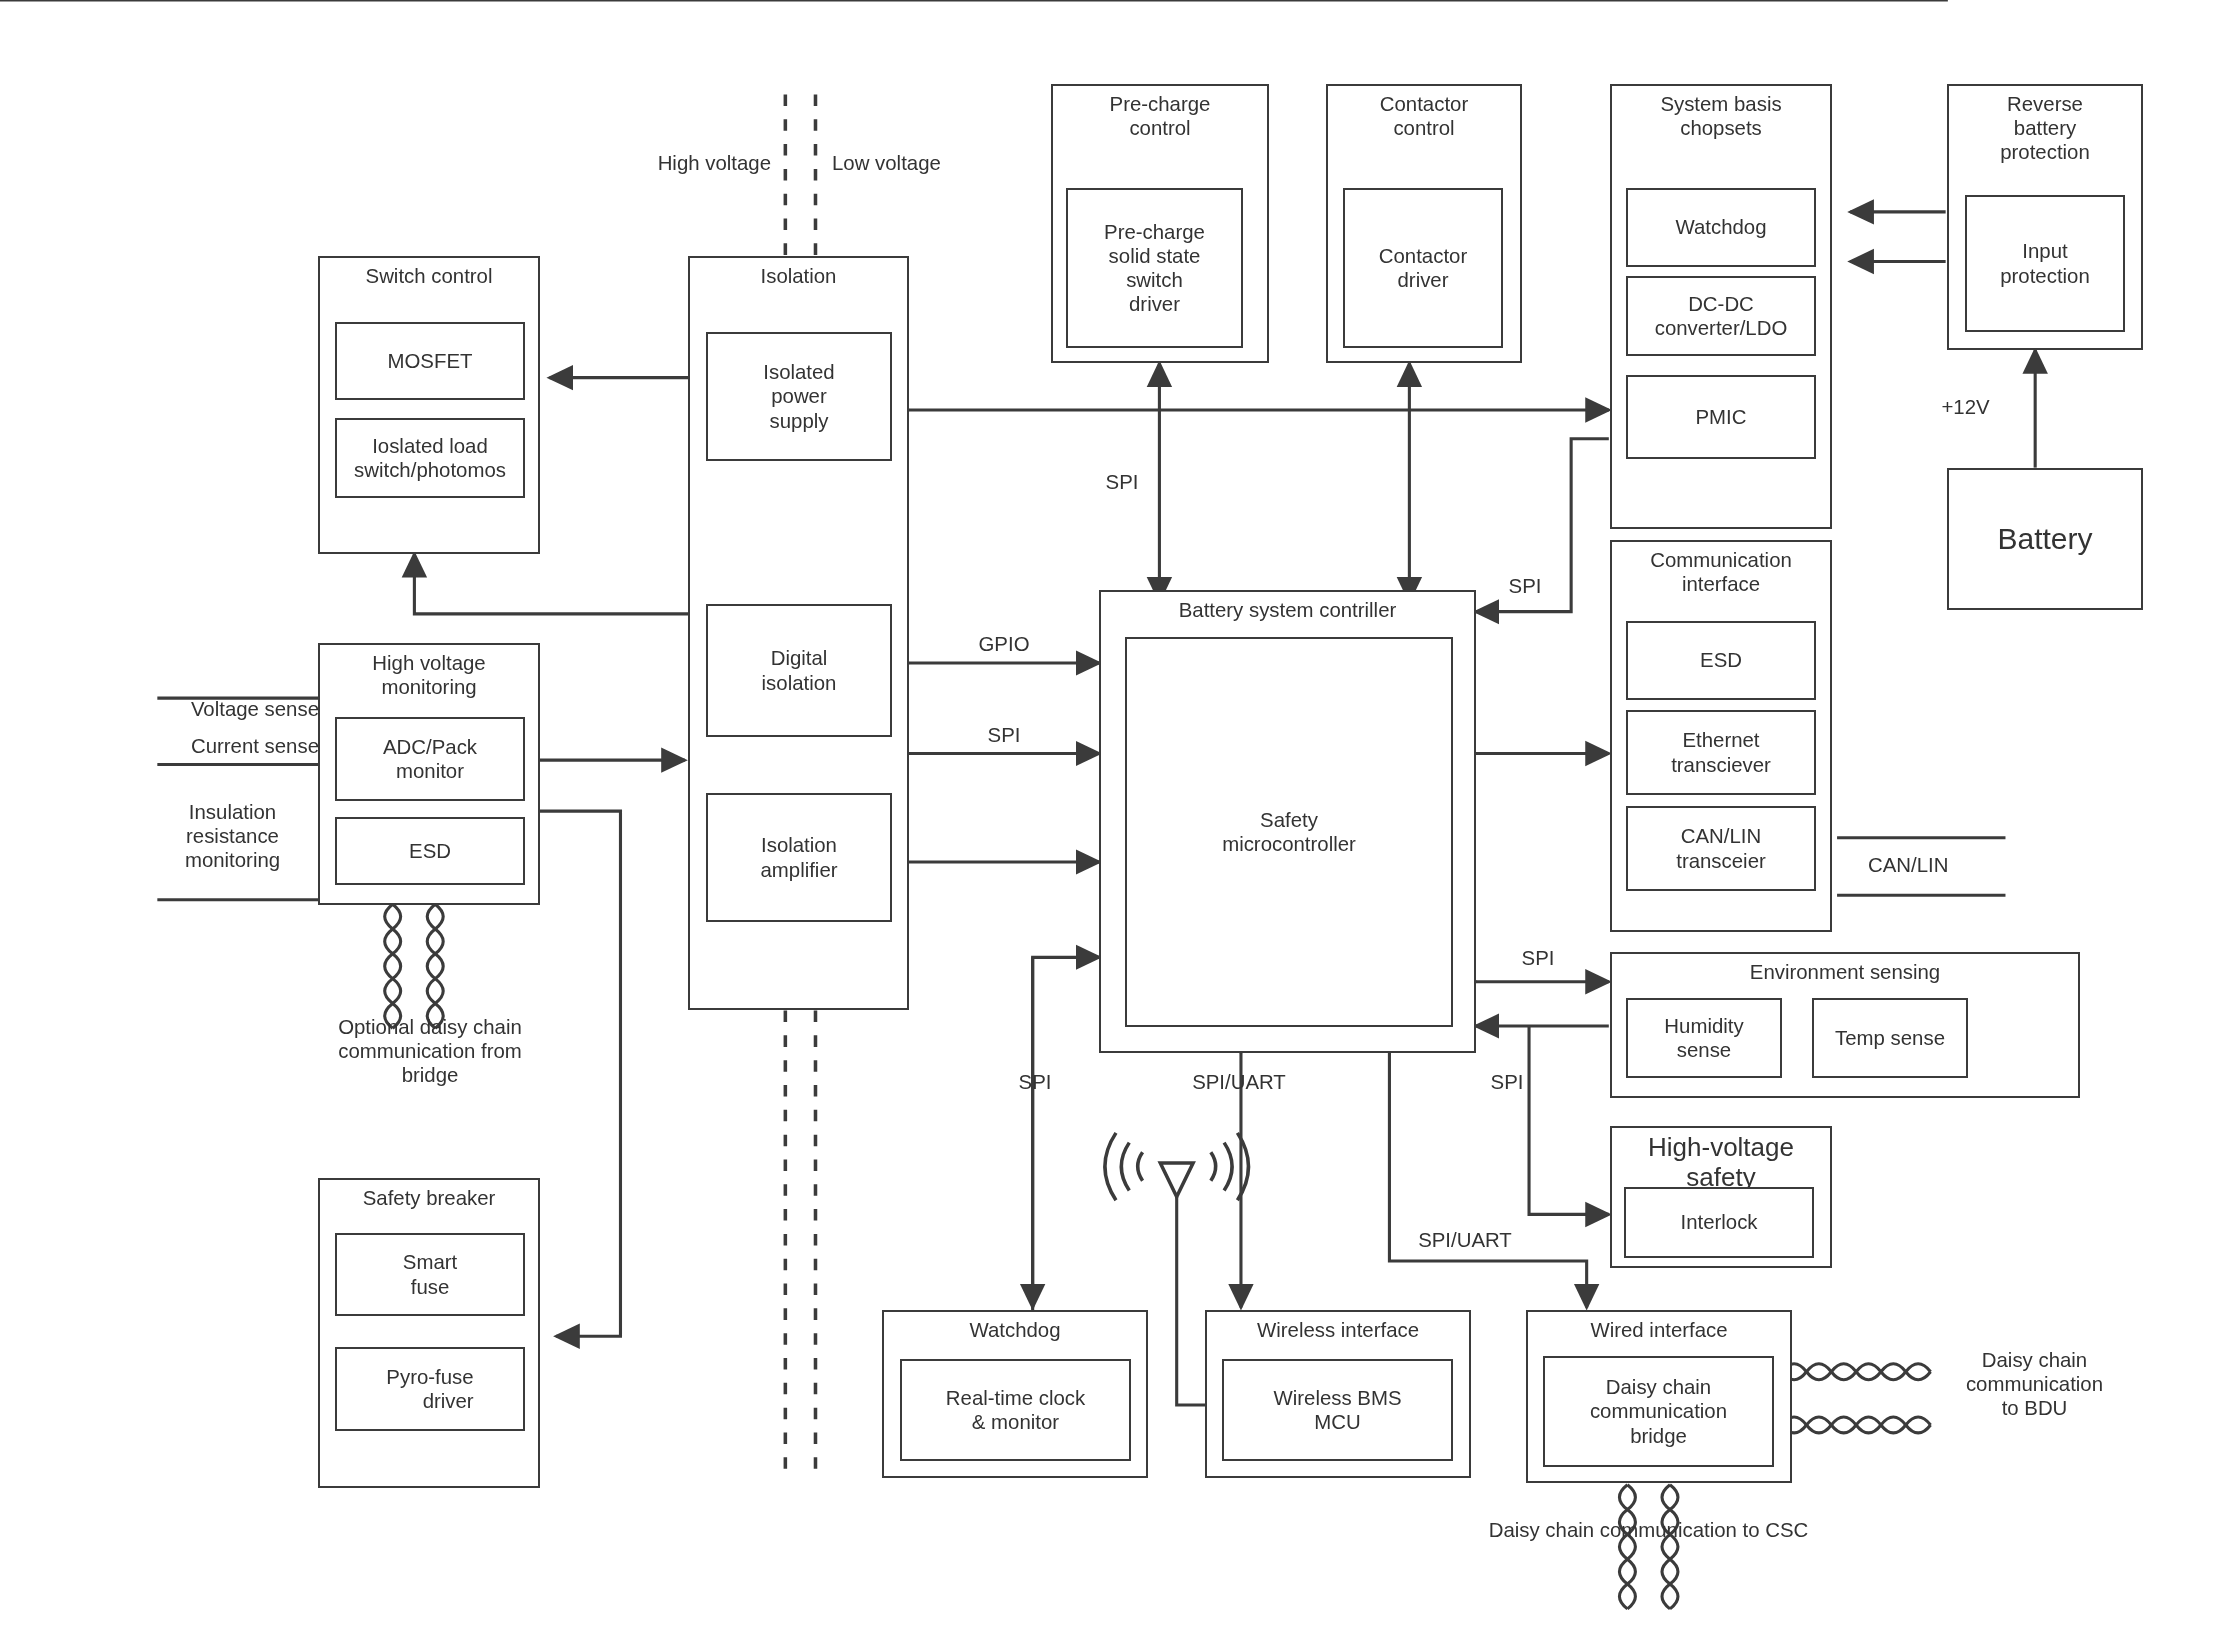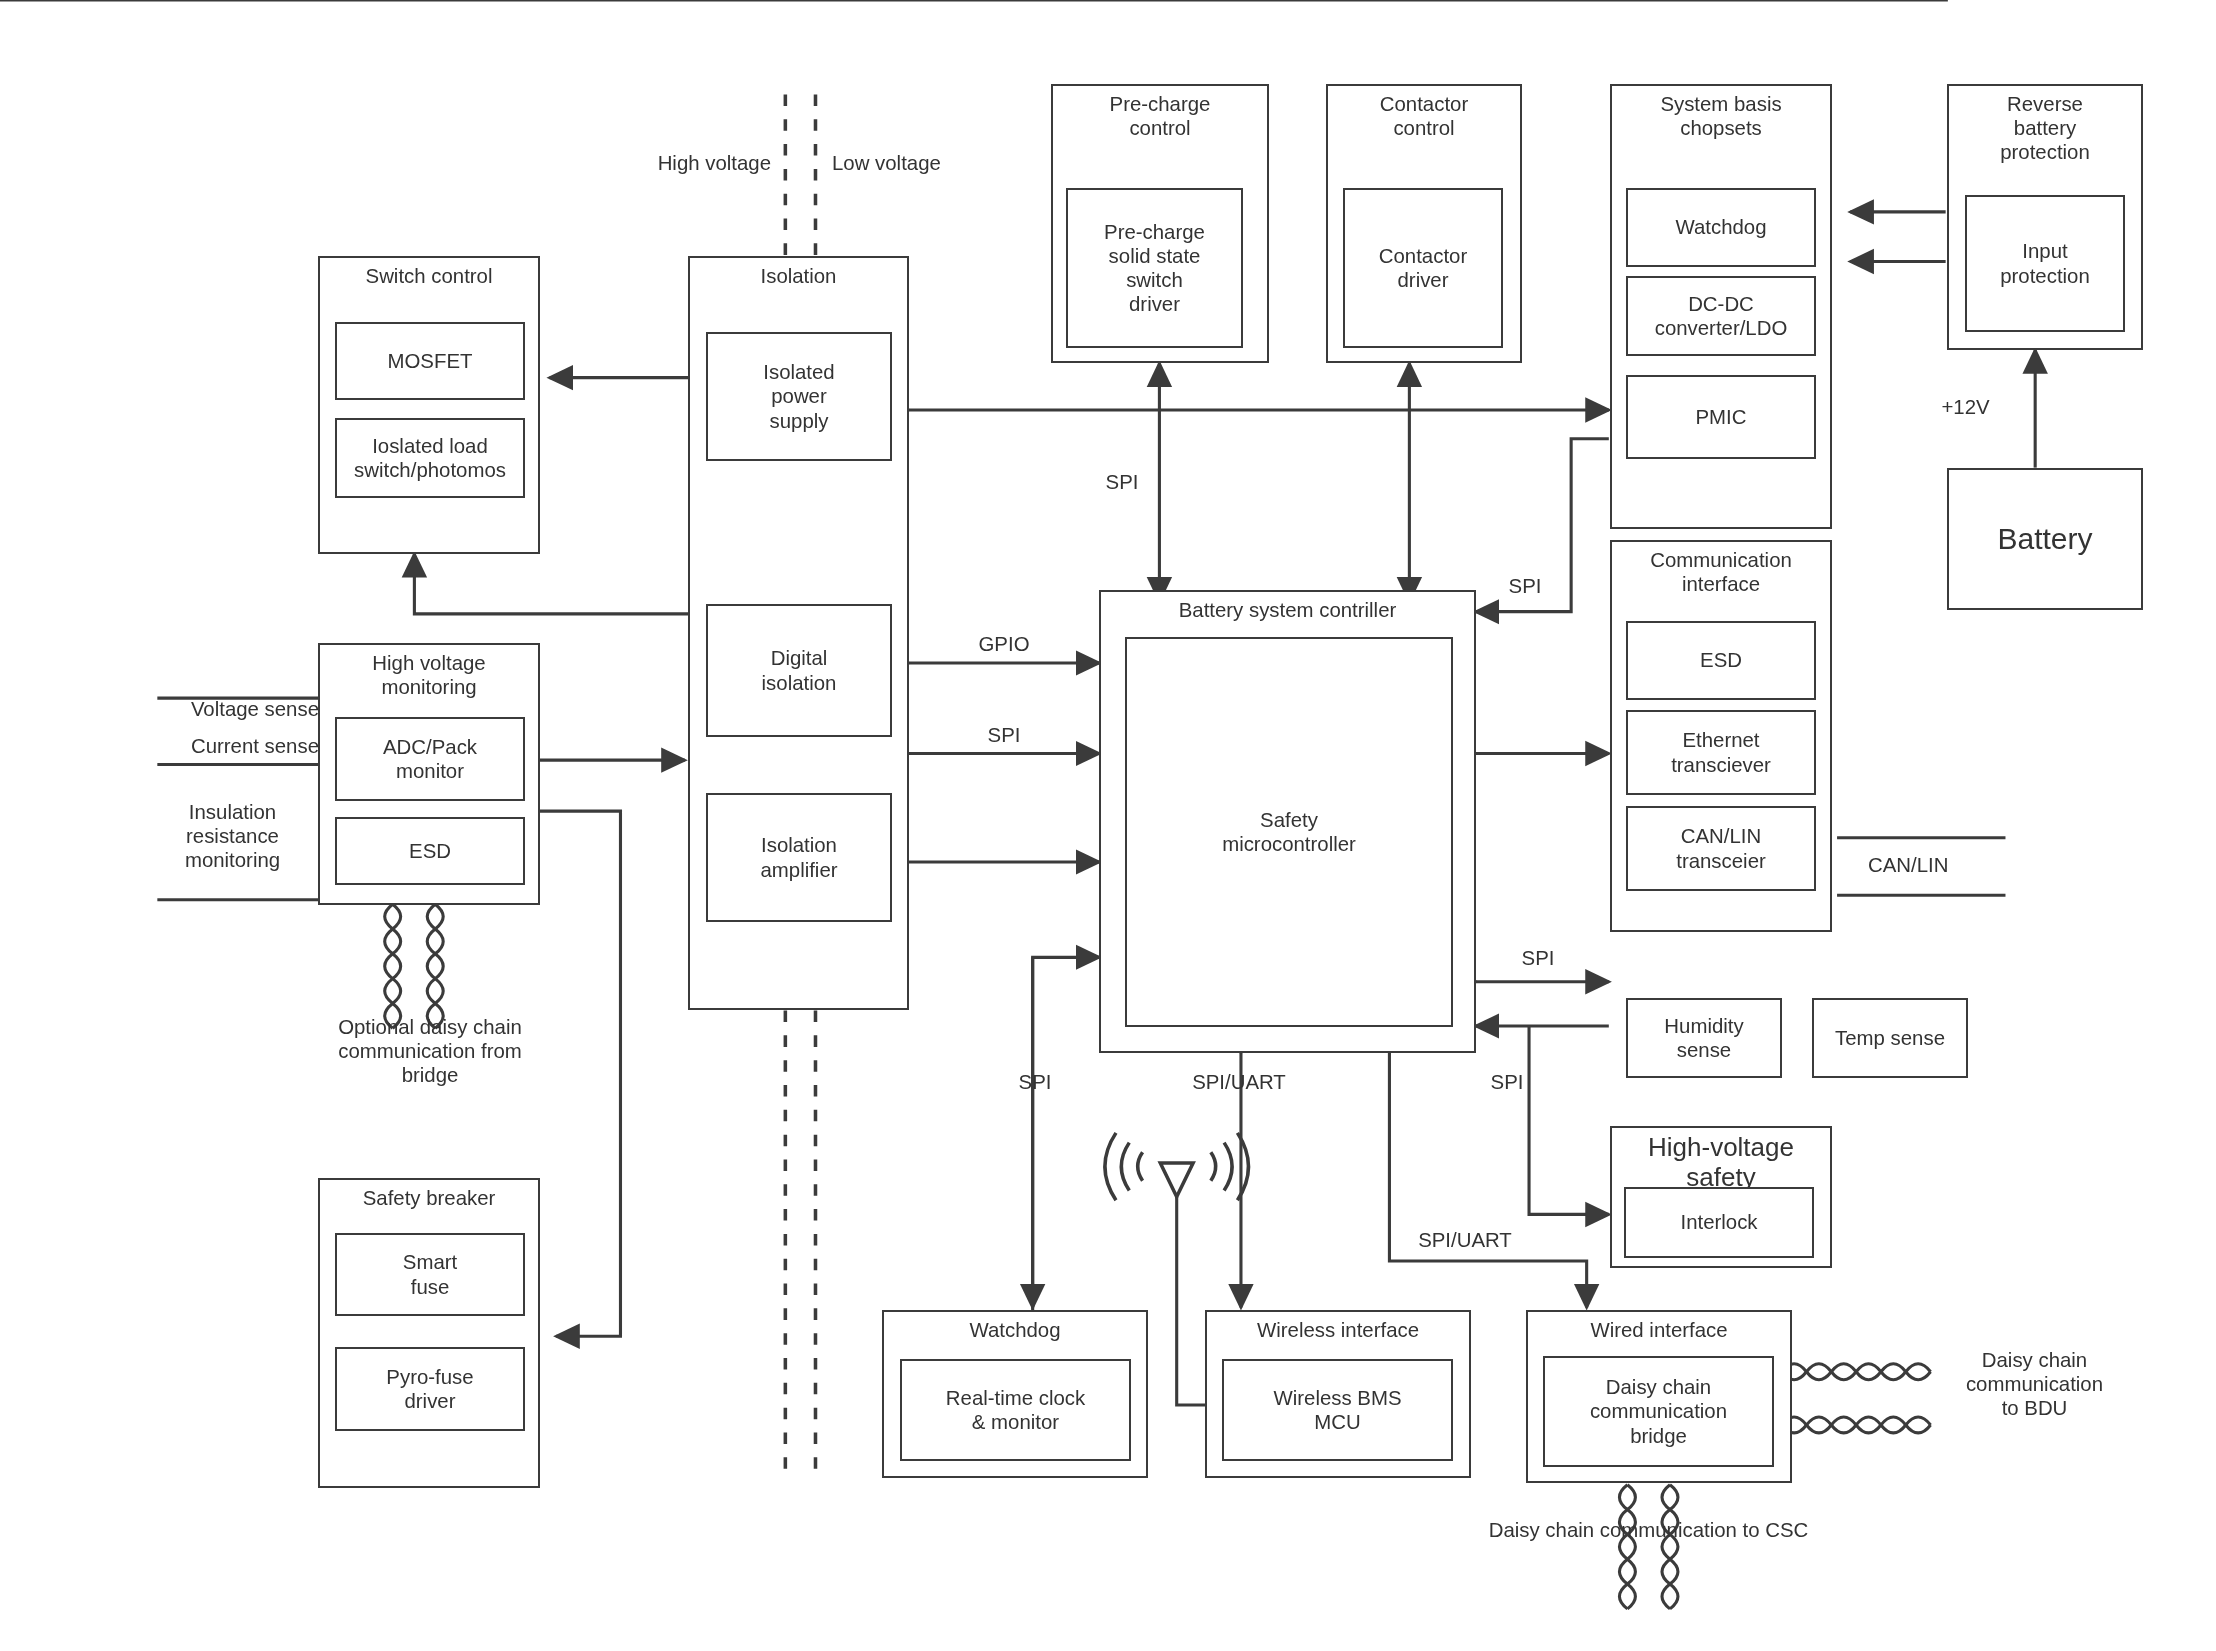--- a/index.html
+++ b/index.html
@@ -176,21 +176,21 @@
   </div>
   <div class="inner" style="left:335px;top:717px;width:190px;height:84px;">ADC/Pack
 monitor</div>
   <div class="inner" style="left:335px;top:817px;width:190px;height:68px;">ESD</div>
 
   <div class="box" style="left:318px;top:1178px;width:222px;height:310px;">
     <div class="title">Safety breaker</div>
   </div>
   <div class="inner" style="left:335px;top:1233px;width:190px;height:83px;">Smart
 fuse</div>
-  <div class="inner" style="left:335px;top:1347px;width:190px;height:84px;">Pyro-fuse
+  <div class="inner" style="left:335px;top:1347px;width:190px;height:84px;text-align:right;">Pyro-fuse
 driver</div>
 
   <div class="box" style="left:688px;top:256px;width:221px;height:754px;">
     <div class="title">Isolation</div>
   </div>
   <div class="inner" style="left:706px;top:332px;width:186px;height:129px;">Isolated
 power
 supply</div>
   <div class="inner" style="left:706px;top:579px;width:186px;height:133px;margin-top:25px;">Digital
 isolation</div>
@@ -243,20 +243,23 @@
   <div class="box" style="left:1610px;top:540px;width:222px;height:392px;">
     <div class="title">Communication
 interface</div>
   </div>
   <div class="inner" style="left:1626px;top:621px;width:190px;height:79px;">ESD</div>
   <div class="inner" style="left:1626px;top:710px;width:190px;height:85px;">Ethernet
 transciever</div>
   <div class="inner" style="left:1626px;top:806px;width:190px;height:85px;">CAN/LIN
 transceier</div>
 
+  <div class="box" style="left:1610px;top:952px;width:470px;height:146px;">
+    <div class="title">Environment sensing</div>
+  </div>
   <div class="inner" style="left:1626px;top:998px;width:156px;height:80px;">Humidity
 sense</div>
   <div class="inner" style="left:1812px;top:998px;width:156px;height:80px;">Temp sense</div>
 
   <div class="box" style="left:1610px;top:1126px;width:222px;height:142px;">
     <div class="title" style="font-size:26px;margin-top:3.5px;">High-voltage safety
 interlock</div>
   </div>
   <div class="inner" style="left:1624px;top:1187px;width:190px;height:71px;">Interlock</div>
 

